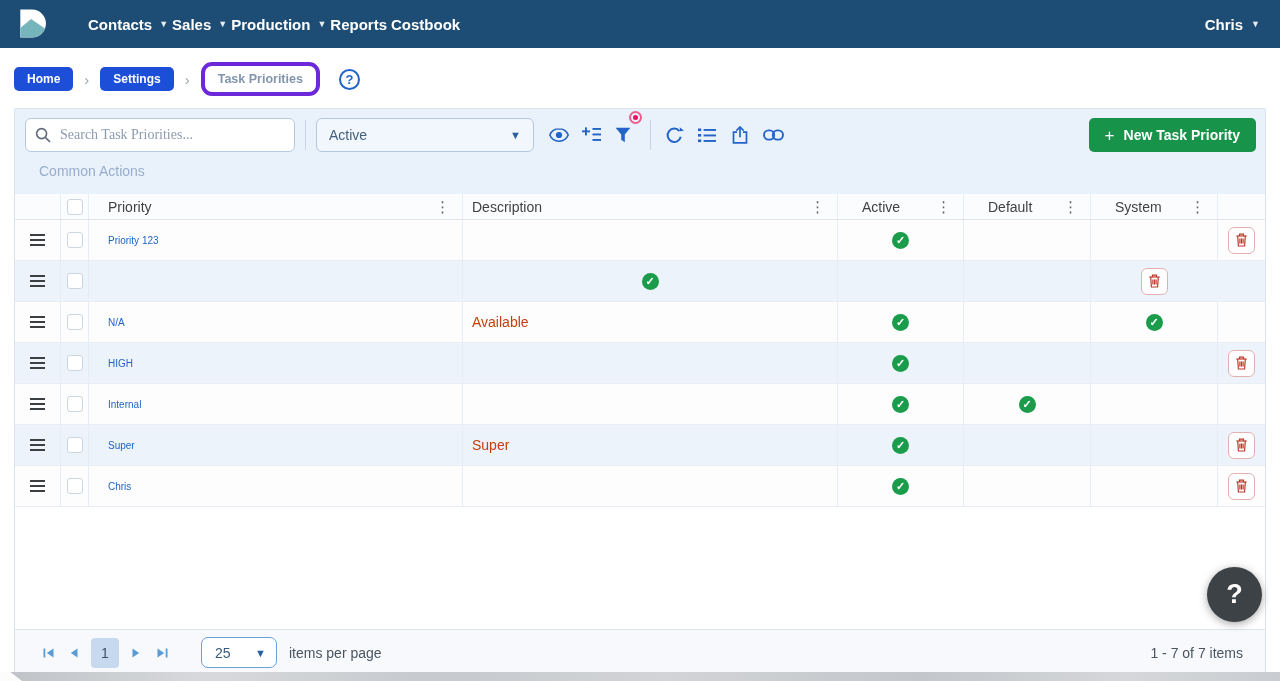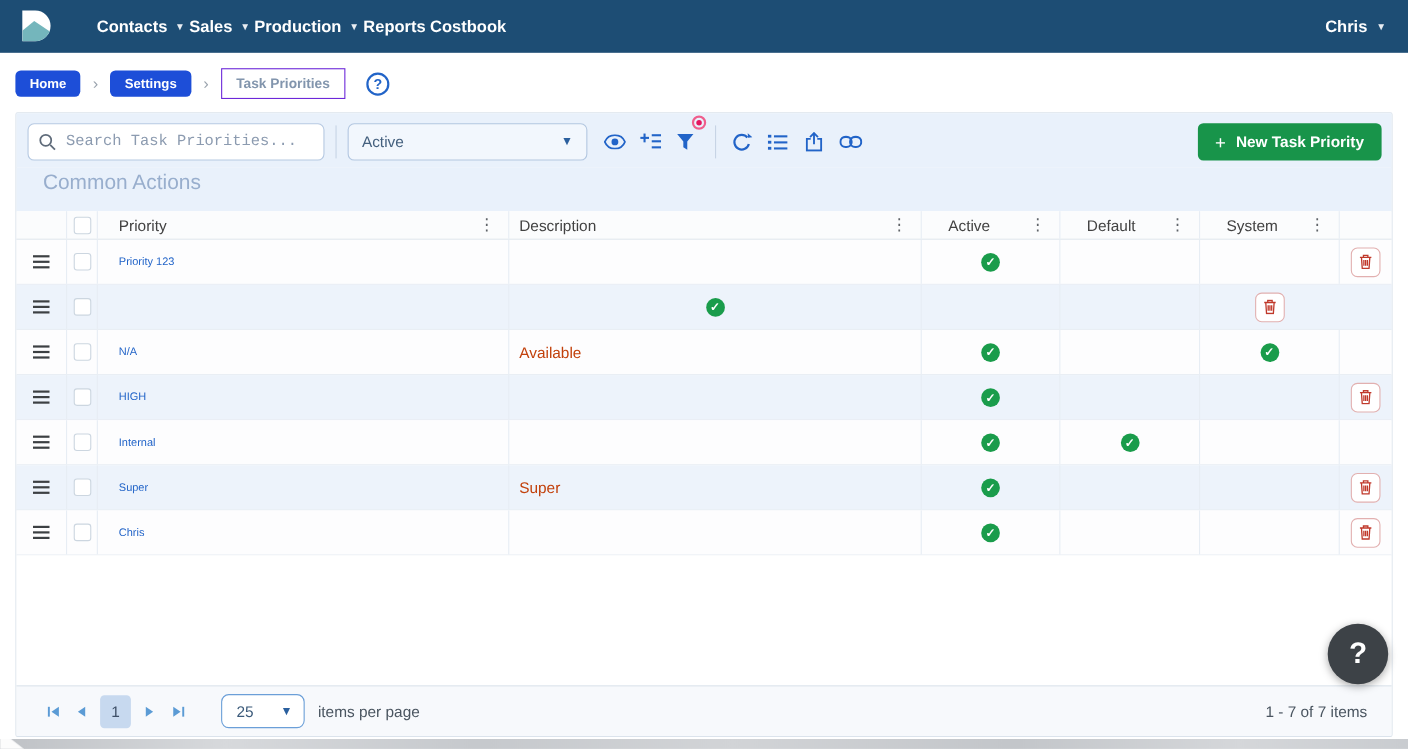--- a/index.html
+++ b/index.html
@@ -14,52 +14,52 @@
   .nav-items { display:flex; align-items:center; margin-left:36px; }
   .nav-item { color:#fff; font-size:15px; font-weight:600; display:flex; align-items:center; gap:7px; padding:4px 2px; }
   .nav-caret { font-size:9px; color:#e8edf2; }
   .nav-spacer { flex:1; }
   .user-menu { color:#fff; font-size:15px; font-weight:600; display:flex; align-items:center; gap:8px; }
 
   
   .crumb-row { display:flex; align-items:center; padding:14px 14px 12px 14px; gap:11px; }
   .crumb-chip { background:#1d4ed8; color:#fff; font-size:12px; font-weight:700; padding:5px 13px; border-radius:5px; }
   .crumb-sep { color:#9aa3ad; font-size:15px; line-height:1; }
-  .crumb-current { background:#fff; border:1px solid #6d28d9; color:#8295ad; font-size:12.5px; font-weight:600; padding:6px 13px; border-radius:0; }
+  .crumb-current { background:#fff; border:4px solid #6d28d9; color:#8295ad; font-size:12.5px; font-weight:600; padding:6px 13px; border-radius:11px; }
   .crumb-help { width:21px; height:21px; border:2px solid #2264c8; border-radius:50%; color:#2264c8;
     font-size:13px; font-weight:700; display:flex; align-items:center; justify-content:center; margin-left:8px; background:#fff; }
 
   
   .grid-widget { margin:0 14px; height:568px; border:1px solid #dbe3ec; border-radius:2px;
     display:flex; flex-direction:column; background:#fff; }
 
   .toolbar { background:#e9f1fb; display:flex; align-items:center; padding:9px 9px 6px 10px; }
   .search-box { position:relative; width:270px; }
   .search-box input { width:100%; height:34px; border:1px solid #b6c9e2; border-radius:6px; background:#fff;
-    padding:0 10px 0 34px; font-size:14px; color:#3c4a5a; font-family:Liberation Mono, monospace; outline:none; }
+    padding:0 10px 0 34px; font-size:14px; color:#3c4a5a; font-family:Liberation Serif, serif; outline:none; }
   .search-box input::placeholder { color:#8c9bb0; }
   .search-icon { position:absolute; left:10px; top:9px; }
   .tb-divider { width:1px; height:30px; background:#c7d4e5; margin:0 10px; }
   .dropdown { width:218px; height:34px; border:1px solid #b3c7e0; border-radius:6px; background:#f2f7fd;
     display:flex; align-items:center; padding:0 12px; }
   .dropdown .dd-text { font-size:14px; color:#44607e; flex:1; }
   .dropdown .dd-caret { color:#2a5f9e; font-size:11px; }
   .icon-btn { width:30px; height:30px; display:flex; align-items:center; justify-content:center;
     background:transparent; border:none; position:relative; }
   .icon-group { display:flex; align-items:center; gap:2px; margin-left:10px; }
   .filter-badge { position:absolute; top:-9px; right:-4px; width:13px; height:13px; border:2.5px solid #ef5e8c;
     border-radius:50%; background:transparent; display:flex; align-items:center; justify-content:center; }
   .filter-badge::after { content:""; width:5px; height:5px; border-radius:50%; background:#e5145f; }
   .toolbar-spacer { flex:1; }
   .new-btn { height:34px; background:#18944a; color:#fff; border:none; border-radius:5px;
     font-size:14px; font-weight:600; padding:0 16px; display:flex; align-items:center; gap:9px; font-family:inherit; }
   .new-btn .plus { font-size:17px; font-weight:400; line-height:1; }
 
   .common-actions { background:#e9f1fb; padding:4px 10px 14px 24px; }
-  .common-actions span { color:#98aecd; font-size:19px; }
+  .common-actions span { color:#98aecd; font-size:14px; }
 
   
   .tgrid-head, .tgrid-row { display:grid; grid-template-columns:46px 28px 374px 375px 126px 127px 127px 1fr; }
   .tgrid-head { height:26px; background:#fbfcfd; border-bottom:1px solid #dde4ec; }
   .hcell { display:flex; align-items:center; border-right:1px solid #e7edf4; height:100%; font-size:14px; color:#424242; }
   .hcell:last-child { border-right:none; }
   .hc-pad-a { padding-left:19px; }
   .hc-pad-b { padding-left:9px; }
   .hc-pad-c { padding-left:24px; }
   .hmenu { margin-left:auto; padding:0 12px; color:#5f6368; font-size:15px; background:none; border:none; line-height:1; font-family:inherit; }

